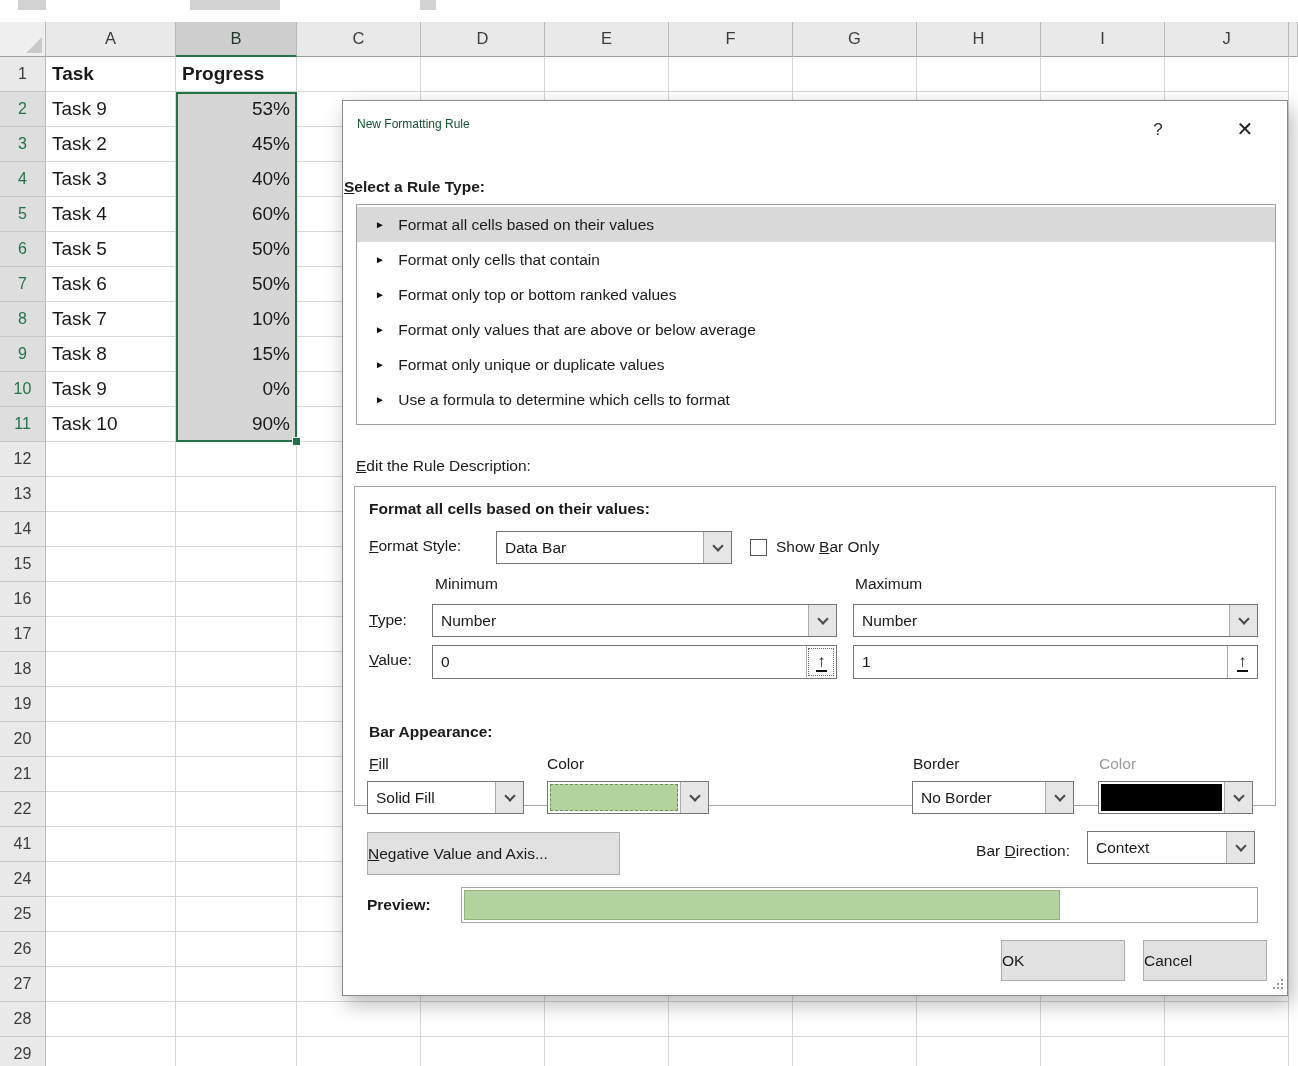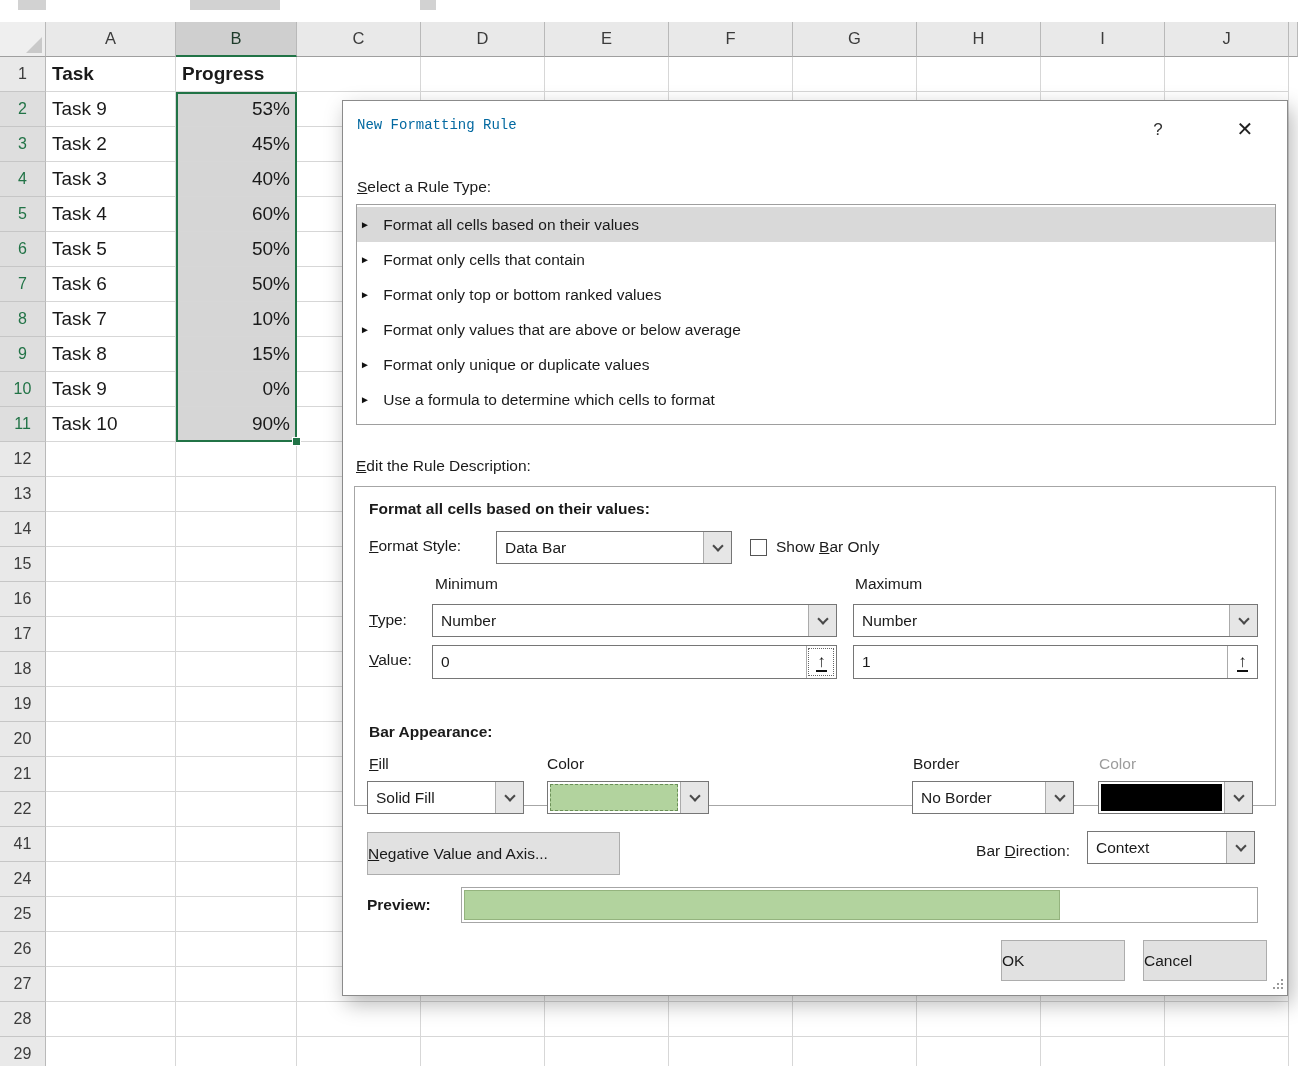--- a/index.html
+++ b/index.html
@@ -34,30 +34,30 @@
   .hdr-row > .filler { width:9px; }
 
   .sel-overlay { position:absolute; left:176px; top:92px; width:121px; height:350px;
     border:2px solid #217346; pointer-events:none; z-index:2; }
   .fill-handle { position:absolute; left:292px; top:437px; width:9px; height:9px;
     background:#217346; border:1px solid #fff; z-index:3; }
 
   
   .dialog { position:absolute; left:342px; top:100px; width:946px; height:896px; background:#fff;
     border:1px solid #8b8b8b; box-shadow:4px 8px 20px rgba(0,0,0,.28); z-index:10; font-size:15.5px; }
-  .dlg-title { position:absolute; left:14px; top:16px; font-size:14px; color:#0369a1;font-family:Liberation Mono, monospace; }
+  .dlg-title { position:absolute; left:14px; top:16px; font-size:12px; color:#14532d; }
   .dlg-help { position:absolute; left:800px; top:14px; width:30px; height:30px; text-align:center;
     line-height:30px; font-size:17px; color:#333; cursor:default; }
   .dlg-close { position:absolute; left:882px; top:9px; width:40px; height:38px; text-align:center;
     line-height:38px; font-size:20px; color:#222; cursor:default; }
   .lbl { position:absolute; white-space:nowrap; }
-  .sel-rule-lbl { left:14px; top:77px; }
+  .sel-rule-lbl { left:1px; top:77px;font-weight:bold; }
   .listbox { position:absolute; left:13px; top:103px; width:920px; height:221px;
     border:1px solid #9e9e9e; padding-top:2px; overflow:hidden; }
-  .rt-item { height:35px; line-height:35px; padding-left:3px; white-space:nowrap; }
+  .rt-item { height:35px; line-height:35px; padding-left:18px; white-space:nowrap; }
   .rt-item.sel { background:#d9d9d9; }
   .rt-arrow { font-size:10px; margin-right:9px; position:relative; top:-2px; color:#111; }
   .edit-lbl { left:13px; top:356px; }
   .groupbox { position:absolute; left:11px; top:385px; width:922px; height:320px; border:1px solid #a6a6a6; }
   .g-header { position:absolute; left:14px; top:13px; font-weight:700; white-space:nowrap; }
 
   .dd { position:absolute; height:33px; background:#fff; border:1px solid #767676; display:flex; align-items:stretch; }
   .dd .txt { flex:1; padding-left:8px; line-height:31px; white-space:nowrap; overflow:hidden; }
   .dd .btn { width:28px; background:#e6e6e6; border-left:1px solid #ababab; display:flex; align-items:center; justify-content:center; }
   .chev { width:8px; height:8px; border-left:2px solid #494949; border-bottom:2px solid #494949;

